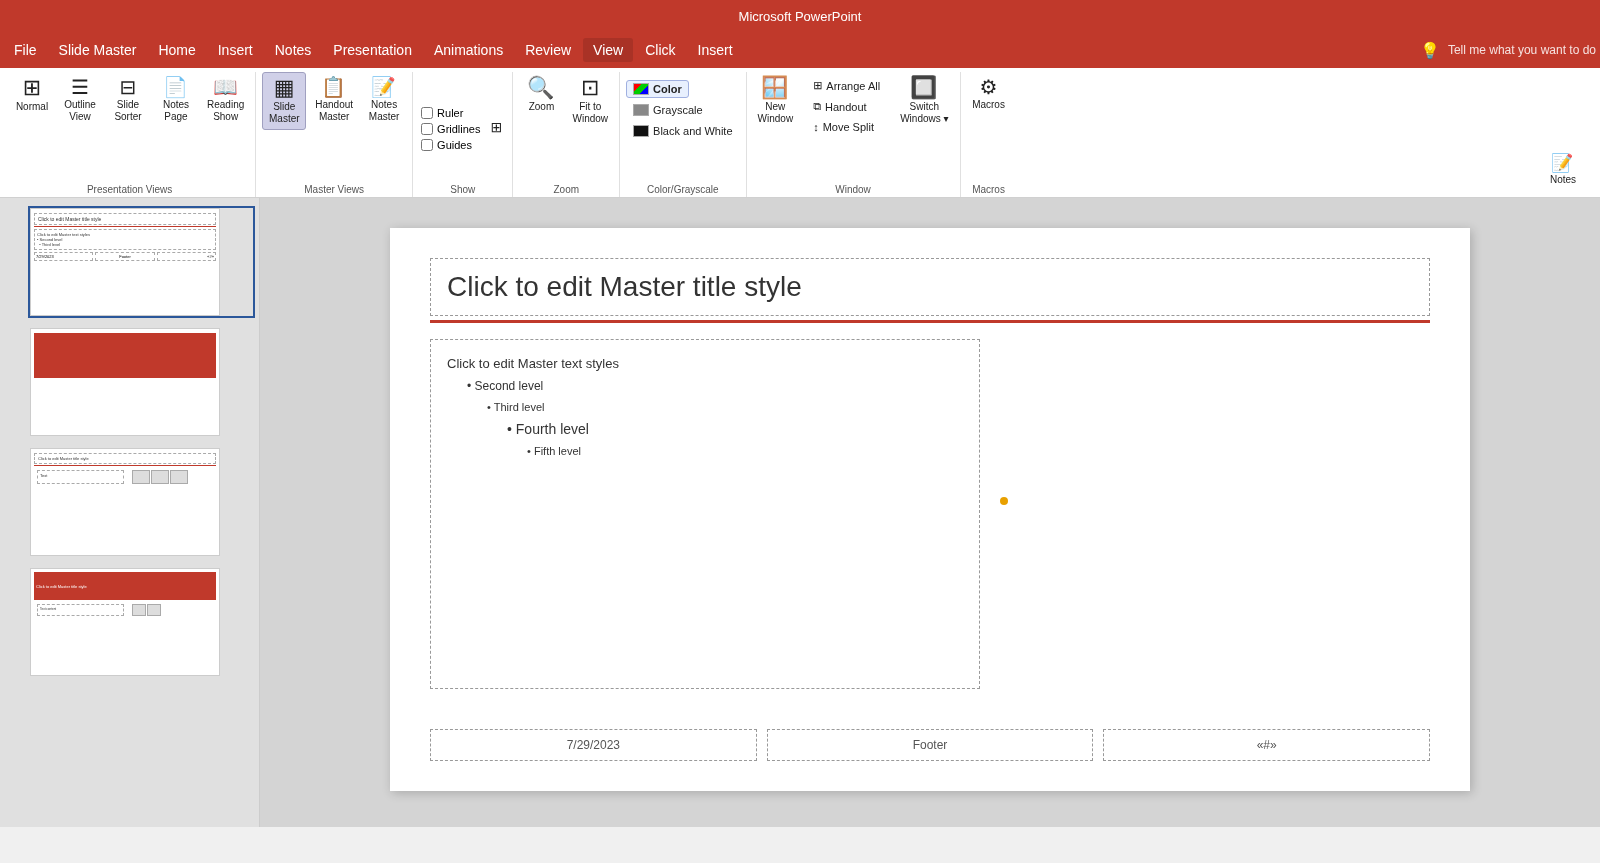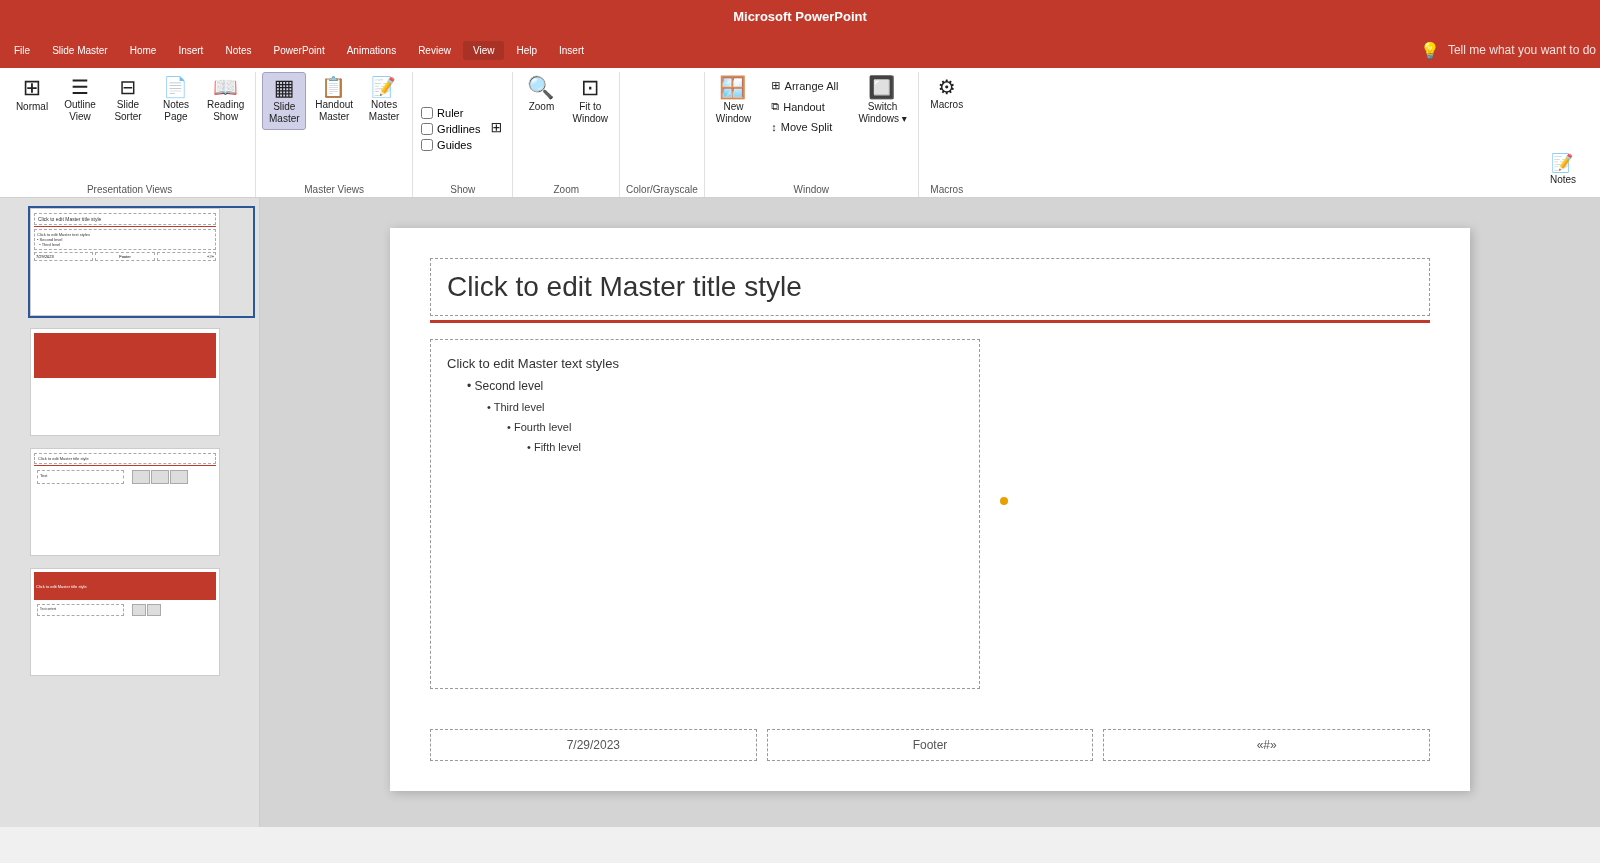--- a/index.html
+++ b/index.html
@@ -22,21 +22,21 @@
       display: flex;
       align-items: center;
       padding: 0 4px;
       color: white;
       gap: 2px;
     }
     .menu-item {
       padding: 4px 10px;
       cursor: pointer;
       border-radius: 3px;
-      font-size: 10px;
+      font-size: 14px;
       white-space: nowrap;
     }
     .menu-item.active { background: #a93226; }
 
     
     .ribbon {
       background: #fff;
       border-bottom: 1px solid #d0d0d0;
       display: flex;
       align-items: stretch;
@@ -207,21 +207,21 @@
       min-height: 350px;
       font-size: 13px;
       color: #333;
       position: relative;
     }
 
     .text-level { margin-bottom: 8px; }
     .text-level-1 { font-size: 13px; margin-left: 0; }
     .text-level-2 { font-size: 12px; margin-left: 20px; }
     .text-level-3 { font-size: 11px; margin-left: 40px; }
-    .text-level-4 { font-size: 11px; margin-left: 60px; }
+    .text-level-4 { font-size: 14px; margin-left: 60px; }
     .text-level-5 { font-size: 11px; margin-left: 80px; }
 
     .footer-area {
       display: flex;
       gap: 10px;
       margin-top: 40px;
     }
     .footer-box {
       border: 1px dashed #999;
       padding: 8px 12px;
@@ -244,34 +244,34 @@
     .thumb-content { font-size: 4px; color: #333; border: 0.5px dashed #aaa; margin: 2px 3px; padding: 2px; }
     .thumb-img-placeholder {
       display: flex; gap: 1px; margin: 2px 3px;
     }
     .thumb-img-box { width: 18px; height: 14px; background: #ddd; border: 0.5px solid #aaa; }
   </style>
 </head>
 <body>
 
 <div class="title-bar">
-  <span style="font-size:13px; font-weight:700; margin: 8px auto;">Microsoft PowerPoint</span>
+  <span style="font-size:13px; font-weight:400; margin: 8px auto;">Microsoft PowerPoint</span>
 </div>
 
 <div class="menu-bar">
   <span class="menu-item">File</span>
   <span class="menu-item">Slide Master</span>
   <span class="menu-item">Home</span>
   <span class="menu-item">Insert</span>
   <span class="menu-item">Notes</span>
-  <span class="menu-item">PowerPoint</span>
+  <span class="menu-item">Presentation</span>
   <span class="menu-item">Animations</span>
   <span class="menu-item">Review</span>
   <span class="menu-item active">View</span>
-  <span class="menu-item">Help</span>
+  <span class="menu-item">Click</span>
   <span class="menu-item">Insert</span>
   <span style="margin-left: auto; display: flex; align-items: center; gap:8px;">
     <span style="font-size:16px;">💡</span>
     <span style="font-size:12px; color: rgba(255,255,255,0.85);">Tell me what you want to do</span>
   </span>
 </div>
 
 <div class="ribbon">
 
   <div class="ribbon-group">
@@ -357,20 +357,34 @@
       <button class="ribbon-btn">
         <span class="ribbon-btn-icon">⊡</span>
         <span class="ribbon-btn-label">Fit to
 Window</span>
       </button>
     </div>
     <div class="ribbon-group-label">Zoom</div>
   </div>
 
   <div class="ribbon-group">
+    <div class="ribbon-group-content" style="flex-direction: column; gap: 3px; padding-top: 8px;">
+      <button class="ribbon-btn-small" style="background:#e8f0fe; border:1px solid #a0b0e0; font-weight:600;">
+        <span style="width:16px; height:12px; background: linear-gradient(135deg, #ff0000 33%, #00cc00 33% 66%, #0000ff 66%); border:1px solid #aaa; display:inline-block;"></span>
+        <span>Color</span>
+      </button>
+      <button class="ribbon-btn-small">
+        <span style="width:16px; height:12px; background: #888; border:1px solid #aaa; display:inline-block;"></span>
+        <span>Grayscale</span>
+      </button>
+      <button class="ribbon-btn-small">
+        <span style="width:16px; height:12px; background: #111; border:1px solid #aaa; display:inline-block;"></span>
+        <span>Black and White</span>
+      </button>
+    </div>
     <div class="ribbon-group-label">Color/Grayscale</div>
   </div>
 
   <div class="ribbon-group">
     <div class="ribbon-group-content" style="gap: 8px;">
       <button class="ribbon-btn">
         <span class="ribbon-btn-icon">🪟</span>
         <span class="ribbon-btn-label">New
 Window</span>
       </button>

